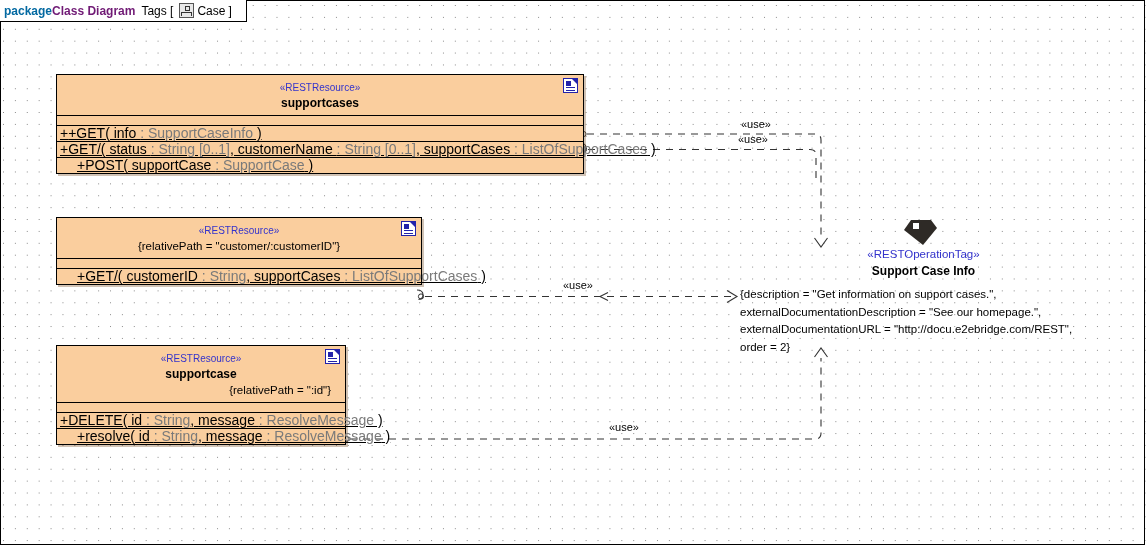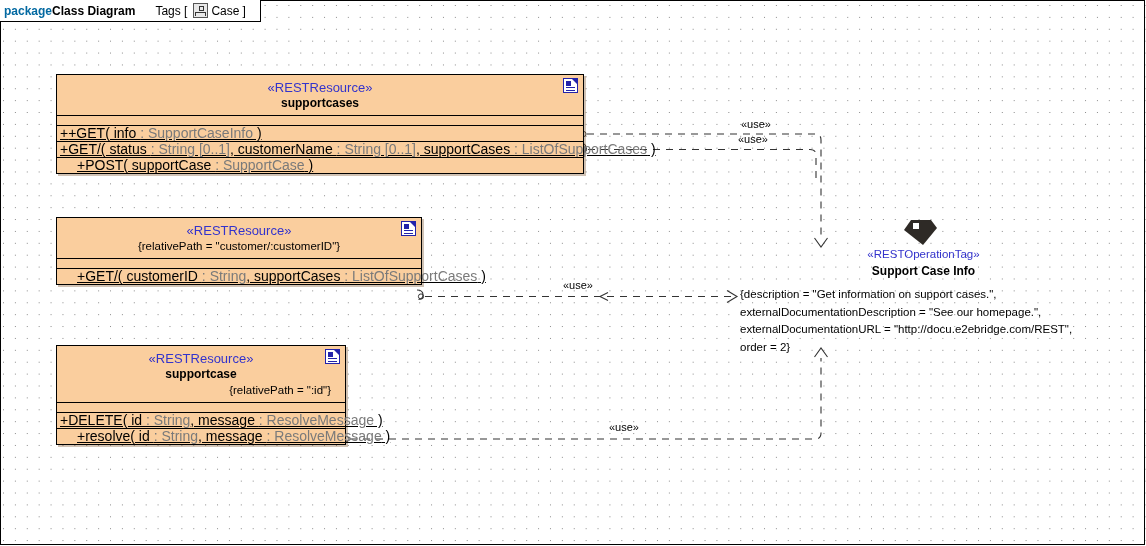--- a/index.html
+++ b/index.html
@@ -65,22 +65,22 @@
     box-sizing: border-box;
   }
   #package-tab .kw {
     font-size: 12px;
     font-weight: bold;
     color: #0369a1;
   }
   #package-tab .nm {
     font-size: 12px;
     font-weight: bold;
-    color: #000000;
-    margin-right: 20px;
+    color: #701a75;
+    margin-right: 6px;
   }
   #package-tab .tags-lbl {
     font-size: 12px;
     color: #000;
     margin-right: 3px;
   }
   #package-tab .brk {
     font-size: 12px;
     color: #000;
   }
@@ -118,21 +118,21 @@
     border: 1px solid #000;
     box-sizing: border-box;
     box-shadow: 2px 2px 0 rgba(120,80,40,0.35);
   }
   .uml-head {
     padding: 5px 6px 4px 6px;
     text-align: center;
     position: relative;
   }
   .stereo {
-    font-size: 13px;
+    font-size: 10px;
     color: #3333CC;
     line-height: 15px;
     font-family: "Liberation Sans", sans-serif;
   }
   .cls-name {
     font-size: 12px;
     font-weight: bold;
     color: #000;
     line-height: 16px;
   }

